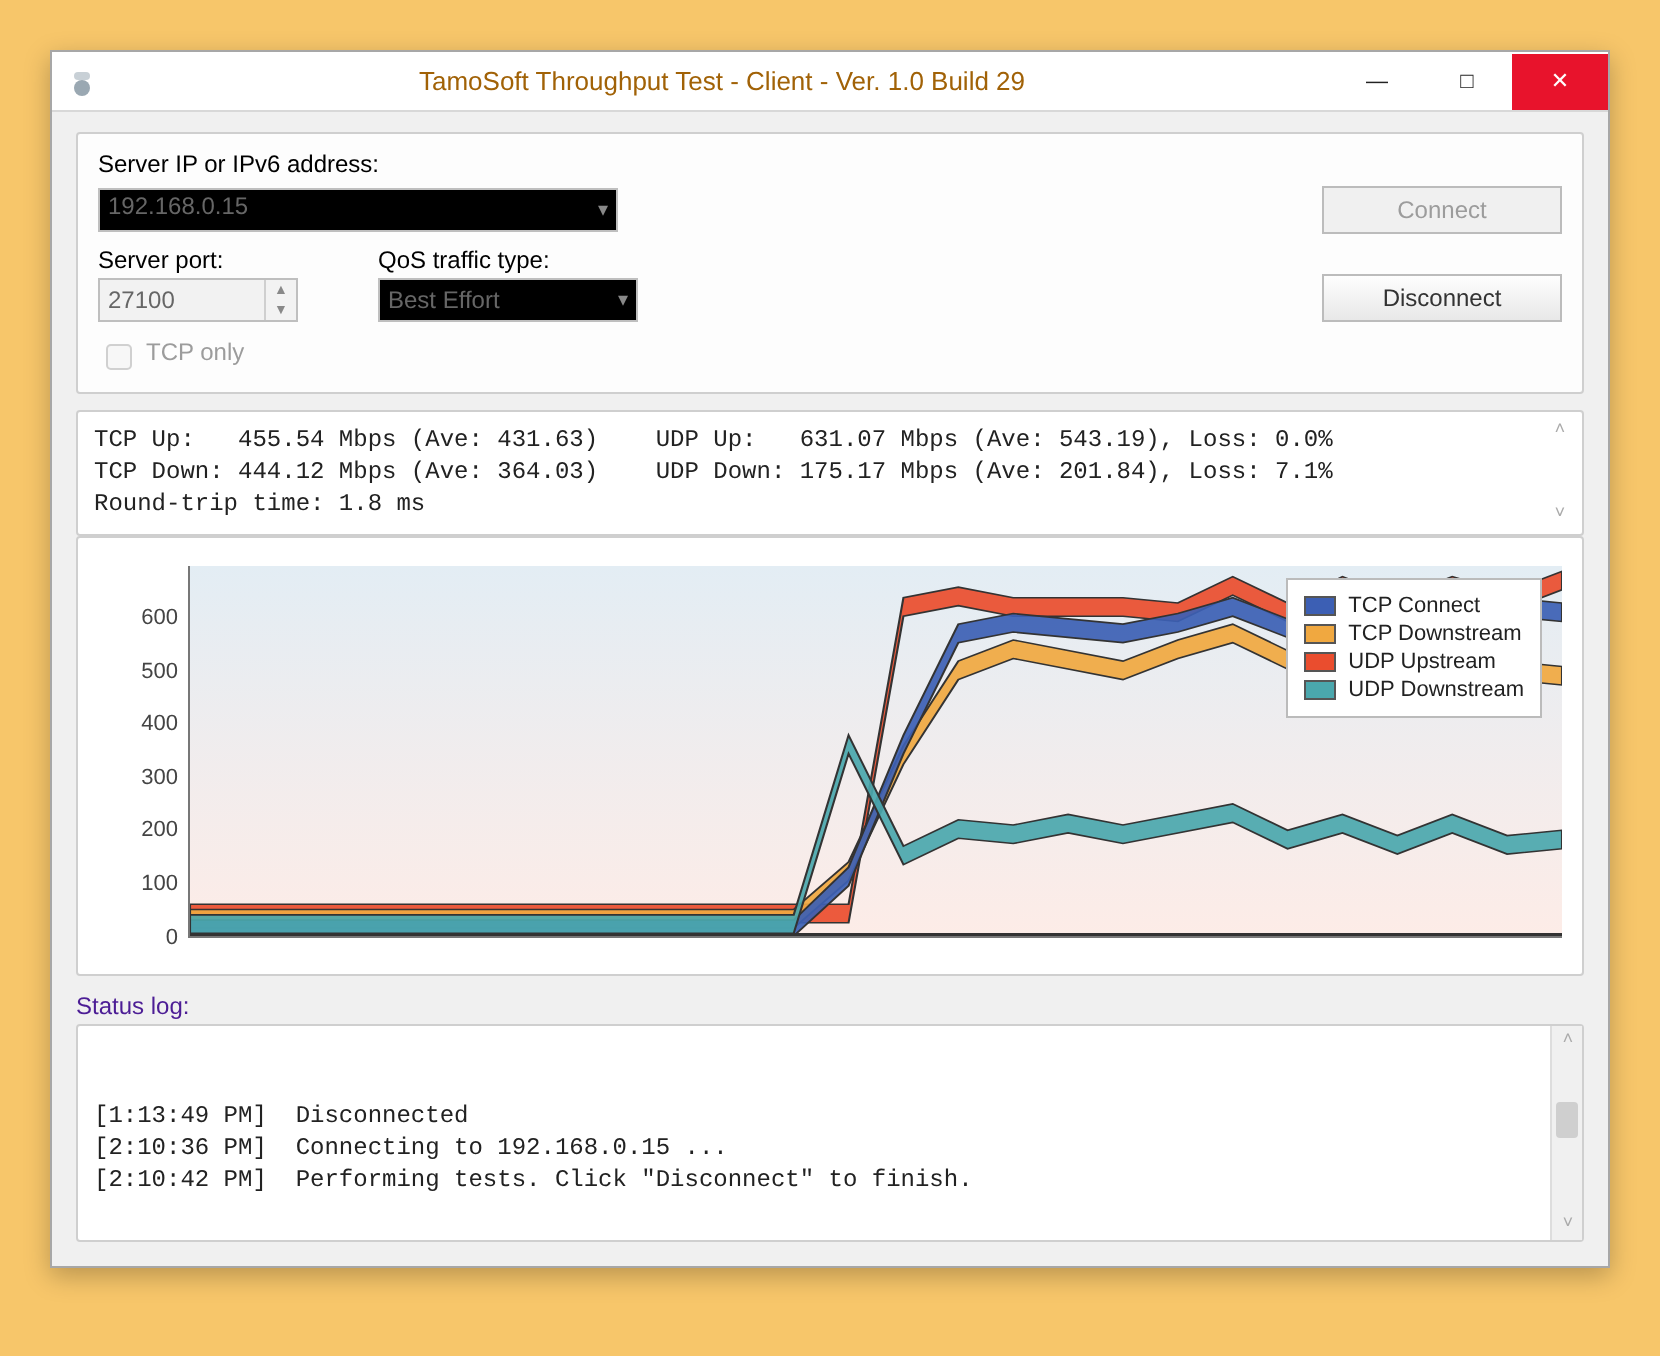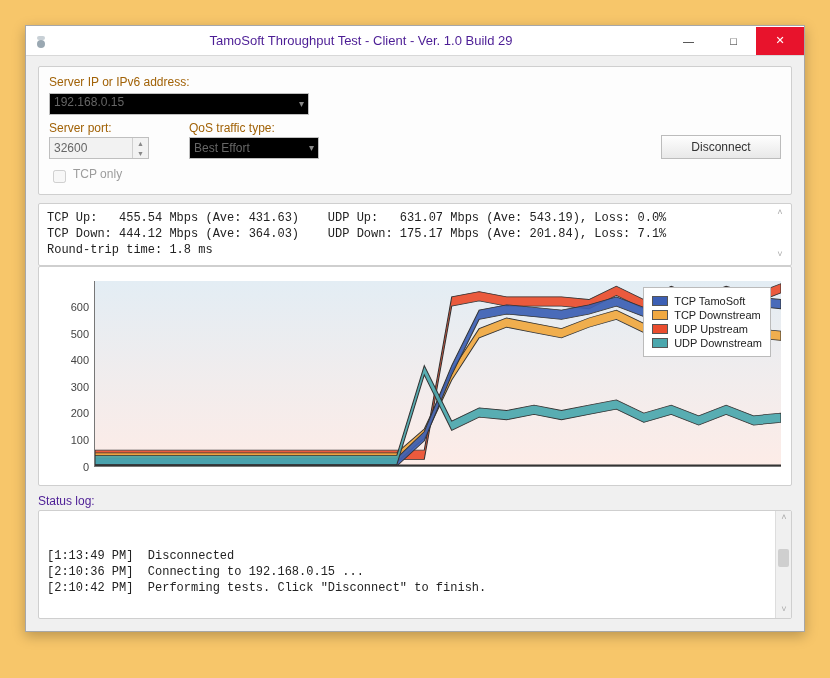--- a/index.html
+++ b/index.html
@@ -26,21 +26,21 @@
     border-bottom: 1px solid #d8d8d8;
   }
   .titlebar .appicon {
     width: 30px; height: 30px;
     display: flex; align-items: center; justify-content: center;
   }
   .titlebar .appicon svg { width:16px; height:16px; }
   .titlebar .title {
     flex: 1;
     text-align: center;
-    color: #4c1d95;
+    color: #a16207;
     font-size: 13px;
   }
   .winbtns { display: flex; }
   .winbtn {
     width: 45px; height: 28px;
     display: flex; align-items: center; justify-content: center;
     font-family: "Segoe UI Symbol", sans-serif;
     font-size: 11px;
   }
   .winbtn.close { background: #e8132c; color:#fff; width: 48px;}
@@ -56,21 +56,21 @@
     padding: 8px 10px 8px 10px;
     position: relative;
     background: #fdfdfd;
   }
   .logo-panel {
     width: 140px; height: 120px;
     display:flex; align-items:center; justify-content:center;
     background:#fff;
   }
   .row { display:flex; align-items:center; gap:10px; margin-top:4px; }
-  label.lab { display:block; color:#a16207; margin-bottom:2px; }
+  label.lab { display:block; color:#000000; margin-bottom:2px; }
   .combo, .spinner, select {
     height: 22px;
     border: 1px solid #bfbfbf;
     background: #fff;
     font: inherit;
     padding: 1px 4px;
   }
   .combo { width: 260px; background:#000000; color:#666; position:relative; display:flex; align-items:flex-start; }
   .combo .caret { position:absolute; right:4px; top:4px; font-size:10px; color:#888;}
   .spinner { width: 100px; background:#f2f2f2; color:#666; position:relative; display:flex; align-items:center;}
@@ -171,27 +171,28 @@
     <div class="top-row">
       <div class="panel form-panel">
 
         <label class="lab">Server IP or IPv6  address:</label>
         <div class="row">
           <div class="combo">
             <span>192.168.0.15</span>
             <span class="caret">▾</span>
           </div>
           <div style="flex:1"></div>
+          <button class="btn" disabled="">Connect</button>
         </div>
 
         <div class="row" style="margin-top:6px; gap:40px;">
           <div>
             <label class="lab">Server port:</label>
             <div class="spinner">
-              <span>32600</span>
+              <span>27100</span>
               <div class="steppers">
                 <div>▲</div>
                 <div>▼</div>
               </div>
             </div>
           </div>
           <div>
             <label class="lab">QoS traffic type:</label>
             <div class="combo sel">
               <span>Best Effort</span>
@@ -232,21 +233,21 @@
             <path d="M0,170.05714285714285 L20.8,170.05714285714285 L41.6,170.05714285714285 L62.400000000000006,170.05714285714285 L83.2,170.05714285714285 L104,170.05714285714285 L124.80000000000001,170.05714285714285 L145.6,170.05714285714285 L166.4,170.05714285714285 L187.20000000000002,170.05714285714285 L208,170.05714285714285 L228.8,170.05714285714285 L249.60000000000002,170.05714285714285 L270.40000000000003,15.94285714285715 L291.2,10.628571428571433 L312,15.94285714285715 L332.8,15.94285714285715 L353.6,15.94285714285715 L374.40000000000003,18.599999999999994 L395.2,5.314285714285717 L416,18.599999999999994 L436.8,5.314285714285717 L457.6,15.94285714285715 L478.40000000000003,5.314285714285717 L499.20000000000005,13.285714285714278 L520,2.657142857142844 L520,11.957142857142856 L499.20000000000005,22.58571428571429 L478.40000000000003,14.614285714285728 L457.6,25.242857142857133 L436.8,14.614285714285728 L416,27.900000000000006 L395.2,14.614285714285728 L374.40000000000003,27.900000000000006 L353.6,25.242857142857133 L332.8,25.242857142857133 L312,25.242857142857133 L291.2,19.928571428571416 L270.40000000000003,25.242857142857133 L249.60000000000002,179.35714285714286 L228.8,179.35714285714286 L208,179.35714285714286 L187.20000000000002,179.35714285714286 L166.4,179.35714285714286 L145.6,179.35714285714286 L124.80000000000001,179.35714285714286 L104,179.35714285714286 L83.2,179.35714285714286 L62.400000000000006,179.35714285714286 L41.6,179.35714285714286 L20.8,179.35714285714286 L0,179.35714285714286  Z" fill="#ea4d2e" fill-opacity="0.92" stroke="#333" stroke-width="0.8"></path>
             <path d="M0,172.71428571428572 L20.8,172.71428571428572 L41.6,172.71428571428572 L62.400000000000006,172.71428571428572 L83.2,172.71428571428572 L104,172.71428571428572 L124.80000000000001,172.71428571428572 L145.6,172.71428571428572 L166.4,172.71428571428572 L187.20000000000002,172.71428571428572 L208,172.71428571428572 L228.8,172.71428571428572 L249.60000000000002,148.8 L270.40000000000003,90.34285714285716 L291.2,47.82857142857142 L312,37.19999999999999 L332.8,42.514285714285705 L353.6,47.82857142857142 L374.40000000000003,37.19999999999999 L395.2,29.228571428571428 L416,42.514285714285705 L436.8,47.82857142857142 L457.6,37.19999999999999 L478.40000000000003,47.82857142857142 L499.20000000000005,47.82857142857142 L520,50.485714285714295 L520,59.78571428571428 L499.20000000000005,57.12857142857143 L478.40000000000003,57.12857142857143 L457.6,46.5 L436.8,57.12857142857143 L416,51.81428571428572 L395.2,38.52857142857144 L374.40000000000003,46.5 L353.6,57.12857142857143 L332.8,51.81428571428572 L312,46.5 L291.2,57.12857142857143 L270.40000000000003,99.64285714285714 L249.60000000000002,158.1 L228.8,182.0142857142857 L208,182.0142857142857 L187.20000000000002,182.0142857142857 L166.4,182.0142857142857 L145.6,182.0142857142857 L124.80000000000001,182.0142857142857 L104,182.0142857142857 L83.2,182.0142857142857 L62.400000000000006,182.0142857142857 L41.6,182.0142857142857 L20.8,182.0142857142857 L0,182.0142857142857  Z" fill="#f0a840" fill-opacity="0.92" stroke="#333" stroke-width="0.8"></path>
             <path d="M0,178.02857142857144 L20.8,178.02857142857144 L41.6,178.02857142857144 L62.400000000000006,178.02857142857144 L83.2,178.02857142857144 L104,178.02857142857144 L124.80000000000001,178.02857142857144 L145.6,178.02857142857144 L166.4,178.02857142857144 L187.20000000000002,178.02857142857144 L208,178.02857142857144 L228.8,178.02857142857144 L249.60000000000002,151.45714285714286 L270.40000000000003,85.02857142857144 L291.2,29.228571428571428 L312,23.91428571428571 L332.8,26.571428571428584 L353.6,29.228571428571428 L374.40000000000003,23.91428571428571 L395.2,15.94285714285715 L416,26.571428571428584 L436.8,21.257142857142867 L457.6,26.571428571428584 L478.40000000000003,23.91428571428571 L499.20000000000005,15.94285714285715 L520,18.599999999999994 L520,27.900000000000006 L499.20000000000005,25.242857142857133 L478.40000000000003,33.21428571428572 L457.6,35.87142857142857 L436.8,30.55714285714285 L416,35.87142857142857 L395.2,25.242857142857133 L374.40000000000003,33.21428571428572 L353.6,38.52857142857144 L332.8,35.87142857142857 L312,33.21428571428572 L291.2,38.52857142857144 L270.40000000000003,94.32857142857142 L249.60000000000002,160.75714285714287 L228.8,186 L208,186 L187.20000000000002,186 L166.4,186 L145.6,186 L124.80000000000001,186 L104,186 L83.2,186 L62.400000000000006,186 L41.6,186 L20.8,186 L0,186  Z" fill="#3c5fb4" fill-opacity="0.92" stroke="#333" stroke-width="0.8"></path>
             <path d="M0,175.37142857142857 L20.8,175.37142857142857 L41.6,175.37142857142857 L62.400000000000006,175.37142857142857 L83.2,175.37142857142857 L104,175.37142857142857 L124.80000000000001,175.37142857142857 L145.6,175.37142857142857 L166.4,175.37142857142857 L187.20000000000002,175.37142857142857 L208,175.37142857142857 L228.8,175.37142857142857 L249.60000000000002,85.02857142857144 L270.40000000000003,140.82857142857142 L291.2,127.54285714285714 L312,130.2 L332.8,124.88571428571429 L353.6,130.2 L374.40000000000003,124.88571428571429 L395.2,119.57142857142857 L416,132.85714285714286 L436.8,124.88571428571429 L457.6,135.51428571428573 L478.40000000000003,124.88571428571429 L499.20000000000005,135.51428571428573 L520,132.85714285714286 L520,142.15714285714284 L499.20000000000005,144.81428571428572 L478.40000000000003,134.18571428571428 L457.6,144.81428571428572 L436.8,134.18571428571428 L416,142.15714285714284 L395.2,128.87142857142857 L374.40000000000003,134.18571428571428 L353.6,139.5 L332.8,134.18571428571428 L312,139.5 L291.2,136.84285714285716 L270.40000000000003,150.12857142857143 L249.60000000000002,94.32857142857142 L228.8,184.67142857142858 L208,184.67142857142858 L187.20000000000002,184.67142857142858 L166.4,184.67142857142858 L145.6,184.67142857142858 L124.80000000000001,184.67142857142858 L104,184.67142857142858 L83.2,184.67142857142858 L62.400000000000006,184.67142857142858 L41.6,184.67142857142858 L20.8,184.67142857142858 L0,184.67142857142858  Z" fill="#4aa7ad" fill-opacity="0.92" stroke="#333" stroke-width="0.8"></path>
             <line x1="0" y1="185.5" x2="520" y2="185.5" stroke="#333" stroke-width="2"></line>
           </svg>
       </div>
       <div class="legend">
           <div class="legend-row">
             <span class="swatch" style="background: rgb(60, 95, 180);"></span>
-            <span>TCP TamoSoft</span>
+            <span>TCP Connect</span>
           </div>
           <div class="legend-row">
             <span class="swatch" style="background: rgb(240, 168, 64);"></span>
             <span>TCP Downstream</span>
           </div>
           <div class="legend-row">
             <span class="swatch" style="background: rgb(234, 77, 46);"></span>
             <span>UDP Upstream</span>
           </div>
           <div class="legend-row">

